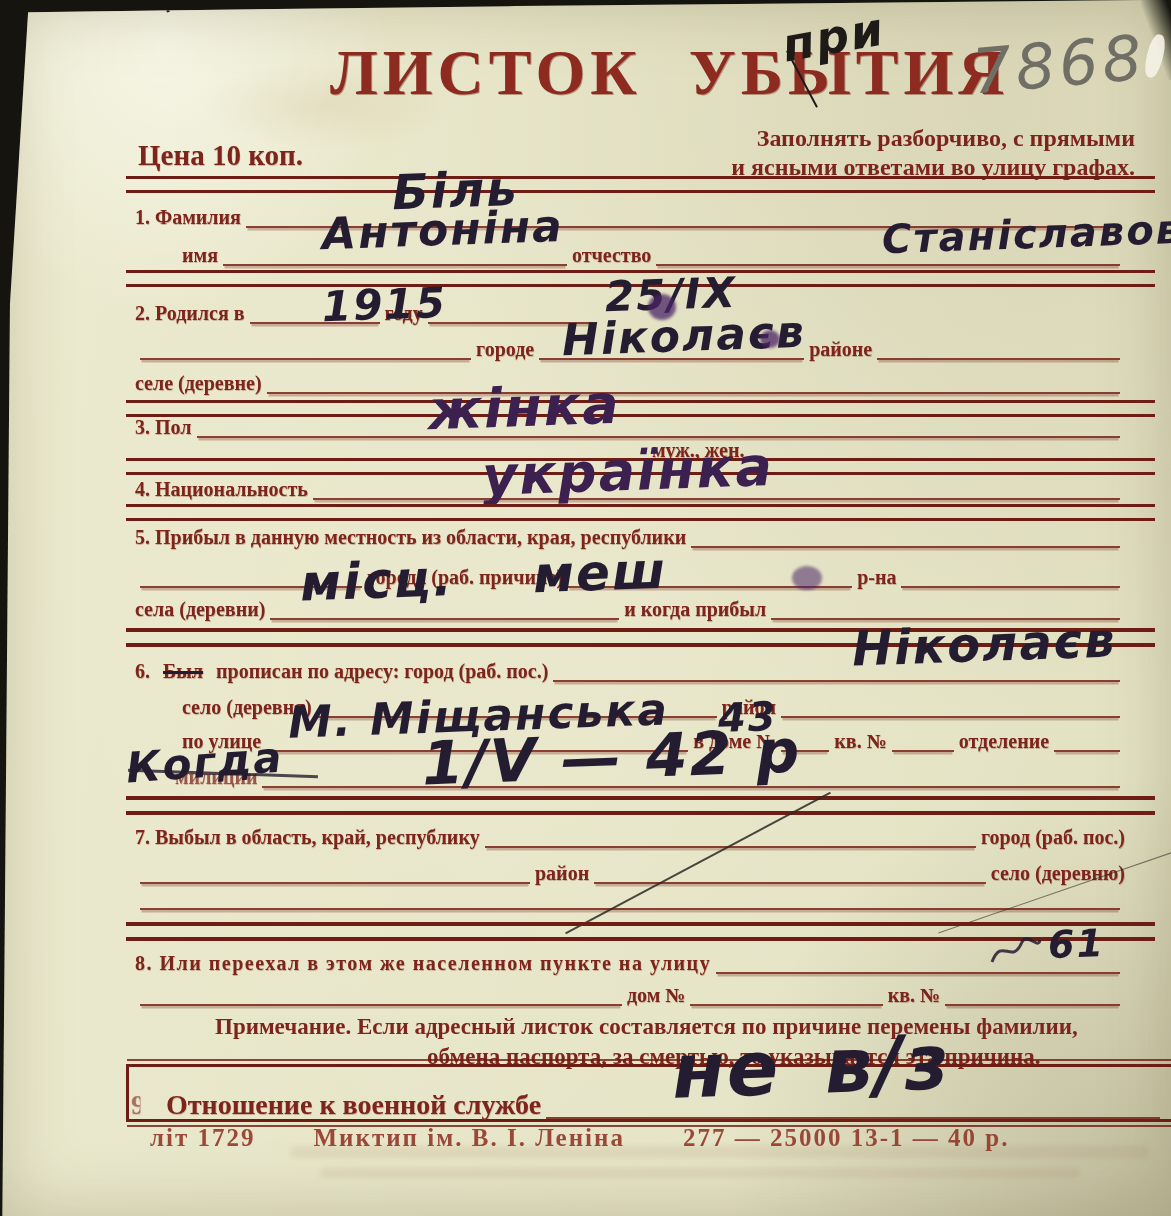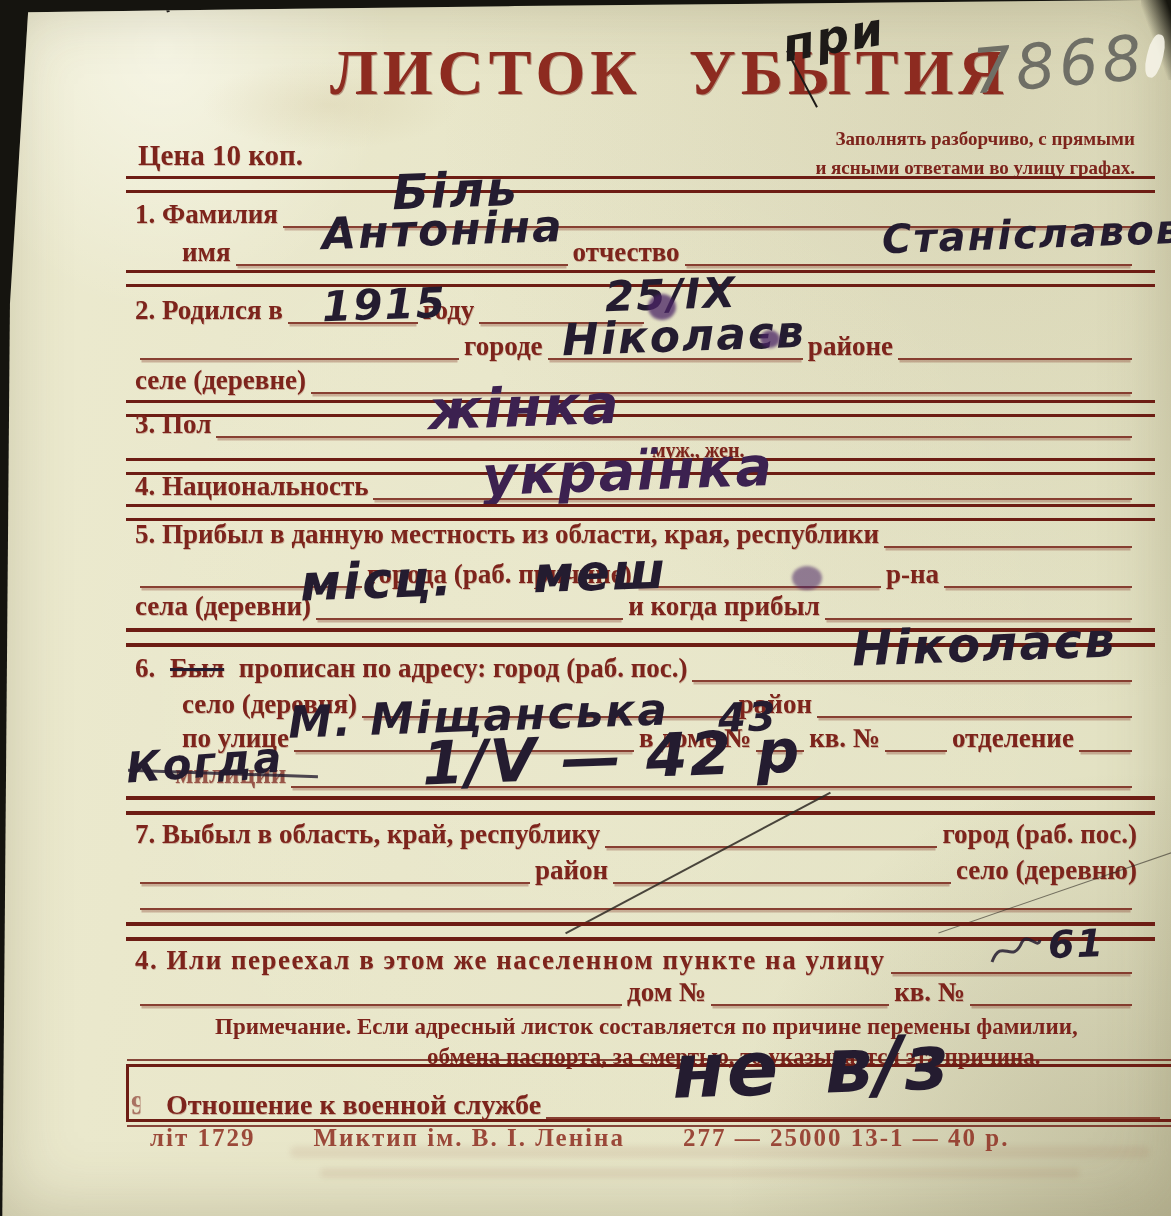--- a/index.html
+++ b/index.html
@@ -10,35 +10,35 @@
       radial-gradient(ellipse at 14% 4%, rgba(255,255,248,.55), transparent 16%),
       radial-gradient(ellipse at 85% 8%, rgba(120,100,60,.10), transparent 40%),
       radial-gradient(ellipse at 50% 55%, rgba(255,255,240,.10), transparent 65%),
       radial-gradient(ellipse at 96% 98%, rgba(80,70,35,.22), transparent 25%),
       linear-gradient(100deg,#eceacf 0%,#e8e6c9 40%,#e2e1c2 100%);
     clip-path:polygon(2.4% 1%,44% .5%,97.8% 0%,100% 0%,100% 100%,.2% 100%,.85% 25%);
     box-shadow:inset 0 0 70px rgba(90,78,38,.28);}
   .stain{position:absolute;border-radius:50%;pointer-events:none;}
   .lbl{font-weight:bold;color:#7d241c;line-height:1.05;white-space:nowrap;
        text-shadow:.6px .6px 0 rgba(125,35,26,.28);}
-  .row{position:absolute;left:135px;right:34px;display:flex;align-items:flex-end;font-size:27px;}
+  .row{position:absolute;left:135px;right:46px;display:flex;align-items:flex-end;font-size:20px;}
   .fill{flex:1;align-self:stretch;border-bottom:2px solid rgba(122,40,28,.88);margin:0 5px;
         box-shadow:0 4px 0 -1.5px rgba(122,40,28,.30);}
   .rule{position:absolute;left:126px;right:16px;height:11px;
         border-top:3px solid #6d1d14;border-bottom:3px solid #6d1d14;}
   .rule.heavy{border-top-width:4px;border-bottom-width:4px;}
   .hw{position:absolute;font-family:"DejaVu Sans",sans-serif;font-style:italic;font-weight:bold;
       color:#241c30;transform:rotate(-2deg);white-space:nowrap;letter-spacing:2px;}
   .hw.purple{color:#3c2150;}
   .hw.pencil{color:#6f6f66;font-weight:normal;letter-spacing:4px;}
   .blot{position:absolute;background:#4b2566;border-radius:50%;filter:blur(1.5px);opacity:.75;}
   .slash{position:absolute;border-top:2.5px solid rgba(45,40,34,.85);}
   .title{position:absolute;left:330px;top:36px;font-size:64px;font-weight:bold;color:#8d2b20;
          letter-spacing:5px;word-spacing:26px;text-shadow:1px 1px 0 rgba(110,30,20,.4);}
-  .instr{position:absolute;right:36px;top:124px;text-align:right;font-size:19px;line-height:29px;
+  .instr{position:absolute;right:36px;top:124px;text-align:right;font-size:24px;line-height:29px;
          font-weight:bold;color:#7d241c;}
   .strike{text-decoration:line-through;text-decoration-thickness:3px;text-decoration-color:#241c30;}
   .box9{position:absolute;left:126px;right:-6px;top:1064px;height:52px;border:3px solid #6d1d14;}
   .box9::before,.box9::after{content:"";position:absolute;left:-2px;right:0;}
   .box9::before{top:-8px;border-top:2px solid rgba(109,29,20,.8);}
   .box9::after{bottom:-8px;border-bottom:2px solid rgba(109,29,20,.8);}
   .box9 .inner{display:flex;align-items:flex-end;height:100%;font-size:28px;padding-bottom:4px;}
   .ghost{position:absolute;background:rgba(160,95,70,.10);filter:blur(2.5px);border-radius:6px;}
   .corner-tr{position:absolute;right:0;top:0;width:30px;height:80px;
              background:linear-gradient(250deg,#17160f 8%,transparent 55%);}
@@ -195,21 +195,21 @@
   </div>
   <div class="row" style="top:880px;height:30px;">
     <i class="fill"></i>
   </div>
   <div class="slash" style="left:548px;top:862px;width:300px;transform:rotate(-28deg);"></div>
   <div class="slash" style="left:930px;top:882px;width:310px;transform:rotate(-19deg);border-top-width:1.5px;opacity:.7;"></div>
 
   <div class="rule heavy" style="top:922px;"></div>
 
   <div class="row" style="top:940px;height:34px;">
-    <b class="lbl" style="letter-spacing:1.5px;">4. Или переехал в этом же населенном пункте на улицу</b>
+    <b class="lbl" style="letter-spacing:1.5px;">8. Или переехал в этом же населенном пункте на улицу</b>
     <i class="fill"></i>
   </div>
   <div class="hw" style="left:1048px;top:922px;font-size:38px;">61</div>
   <svg width="56" height="40" style="position:absolute;left:988px;top:932px;" viewBox="0 0 56 40">
     <path d="M4,30 C14,4 24,34 34,10 C40,0 50,18 52,8" stroke="#241c30" stroke-width="3" fill="none" opacity=".85"></path>
   </svg>
   <div class="row" style="top:976px;height:30px;">
     <i class="fill" style="flex:0 0 482px;"></i>
     <b class="lbl">дом №</b>
     <i class="fill" style="flex:1.1;"></i>

